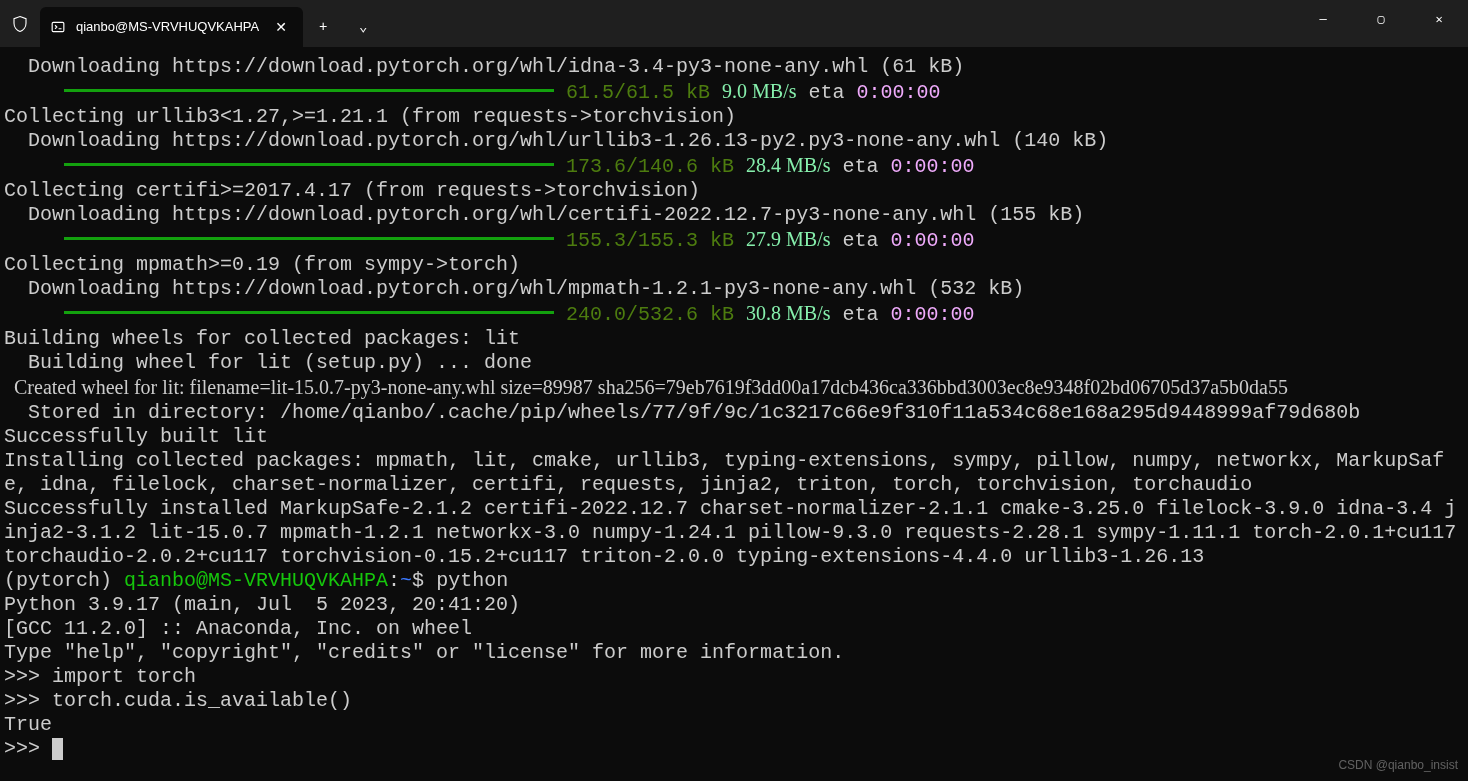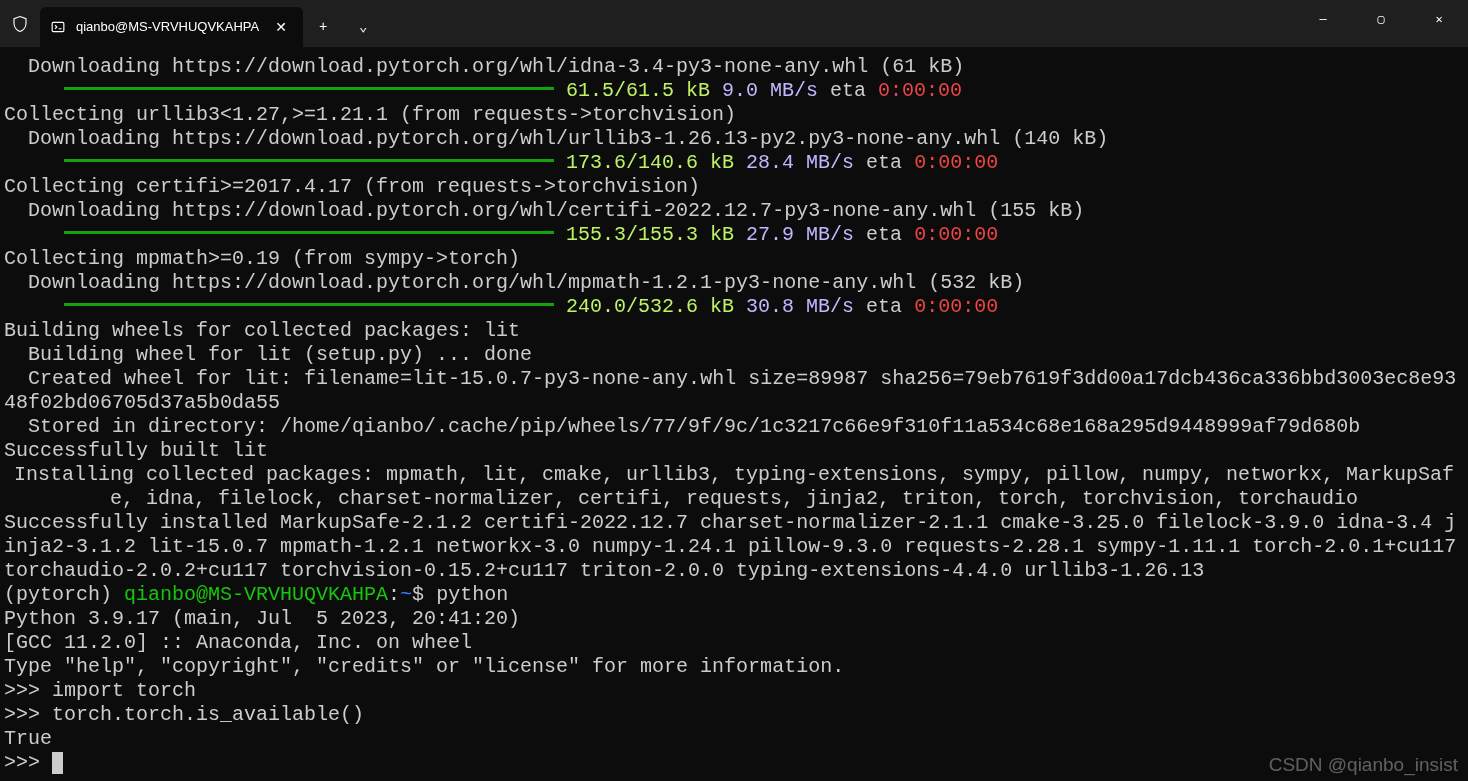--- a/index.html
+++ b/index.html
@@ -89,24 +89,24 @@
     color: #ffffff;
     font-size: 12px;
     cursor: pointer;
   }
   .term {
     padding: 8px 4px 4px 4px;
     white-space: pre;
     letter-spacing: 0;
   }
   .term span { white-space: pre; }
-  .green { color: #bef264; }
+  .green { color: #4d7c0f; }
   .darkgreen { color: #16c60c; }
-  .red { color: #c4b5fd; }
-  .cyan { color: #ef4444; }
+  .red { color: #86efac; font-family: Liberation Serif, serif; }
+  .cyan { color: #f0abfc; }
   .brightblue { color: #3b78ff; }
   .bar {
     display: inline-block;
     width: 490px;
     height: 3px;
     background: #13a10e;
     vertical-align: middle;
     margin-bottom: 4px;
   }
   .cursor {
@@ -114,21 +114,21 @@
     width: 11px;
     height: 22px;
     background: #cccccc;
     vertical-align: text-bottom;
   }
   .watermark {
     position: absolute;
     bottom: 4px;
     right: 10px;
     font-family: "Segoe UI", sans-serif;
-    font-size: 19px;
+    font-size: 12px;
     color: rgba(200,200,200,0.45);
   }
 </style>
 </head>
 <body>
 
 <div class="titlebar">
   <div class="app-icon">
     <svg width="18" height="18" viewBox="0 0 24 24" fill="none" stroke="#ffffff" stroke-width="1.5">
         <path d="M12 2 L20 5 V11 C20 16 16.5 20.5 12 22 C7.5 20.5 4 16 4 11 V5 Z"></path>
@@ -159,27 +159,27 @@
 <span>  Downloading https://download.pytorch.org/whl/urllib3-1.26.13-py2.py3-none-any.whl (140 kB)</span>
      <span class="bar"></span> <span class="green">173.6/140.6 kB</span> <span class="red">28.4 MB/s</span><span> eta </span><span class="cyan">0:00:00</span>
 <span>Collecting certifi&gt;=2017.4.17 (from requests-&gt;torchvision)</span>
 <span>  Downloading https://download.pytorch.org/whl/certifi-2022.12.7-py3-none-any.whl (155 kB)</span>
      <span class="bar"></span> <span class="green">155.3/155.3 kB</span> <span class="red">27.9 MB/s</span><span> eta </span><span class="cyan">0:00:00</span>
 <span>Collecting mpmath&gt;=0.19 (from sympy-&gt;torch)</span>
 <span>  Downloading https://download.pytorch.org/whl/mpmath-1.2.1-py3-none-any.whl (532 kB)</span>
      <span class="bar"></span> <span class="green">240.0/532.6 kB</span> <span class="red">30.8 MB/s</span><span> eta </span><span class="cyan">0:00:00</span>
 <span>Building wheels for collected packages: lit</span>
 <span>  Building wheel for lit (setup.py) ... done</span>
-<span style="white-space:pre-wrap;display:inline-block;max-width:1460px;word-break:break-all;">  Created wheel for lit: filename=lit-15.0.7-py3-none-any.whl size=89987 sha256=79eb7619f3dd00a17dcb436ca336bbd3003ec8e9348f02bd06705d37a5b0da55</span>
+<span style="white-space:pre-wrap;display:inline-block;max-width:1460px;word-break:break-all;font-family:Liberation Serif, serif;">  Created wheel for lit: filename=lit-15.0.7-py3-none-any.whl size=89987 sha256=79eb7619f3dd00a17dcb436ca336bbd3003ec8e9348f02bd06705d37a5b0da55</span>
 <span>  Stored in directory: /home/qianbo/.cache/pip/wheels/77/9f/9c/1c3217c66e9f310f11a534c68e168a295d9448999af79d680b</span>
 <span>Successfully built lit</span>
-<span style="white-space:pre-wrap;display:inline-block;max-width:1460px;word-break:break-all;text-align:center;">Installing collected packages: mpmath, lit, cmake, urllib3, typing-extensions, sympy, pillow, numpy, networkx, MarkupSafe, idna, filelock, charset-normalizer, certifi, requests, jinja2, triton, torch, torchvision, torchaudio</span>
+<span style="white-space:pre-wrap;display:inline-block;max-width:1460px;word-break:break-all;">Installing collected packages: mpmath, lit, cmake, urllib3, typing-extensions, sympy, pillow, numpy, networkx, MarkupSafe, idna, filelock, charset-normalizer, certifi, requests, jinja2, triton, torch, torchvision, torchaudio</span>
 <span style="white-space:pre-wrap;display:inline-block;max-width:1460px;word-break:break-all;">Successfully installed MarkupSafe-2.1.2 certifi-2022.12.7 charset-normalizer-2.1.1 cmake-3.25.0 filelock-3.9.0 idna-3.4 jinja2-3.1.2 lit-15.0.7 mpmath-1.2.1 networkx-3.0 numpy-1.24.1 pillow-9.3.0 requests-2.28.1 sympy-1.11.1 torch-2.0.1+cu117 torchaudio-2.0.2+cu117 torchvision-0.15.2+cu117 triton-2.0.0 typing-extensions-4.4.0 urllib3-1.26.13</span>
 <span>(pytorch) </span><span class="darkgreen">qianbo@MS-VRVHUQVKAHPA</span><span>:</span><span class="brightblue">~</span><span>$ </span><span>python</span>
 <span>Python 3.9.17 (main, Jul  5 2023, 20:41:20)</span>
 <span>[GCC 11.2.0] :: Anaconda, Inc. on wheel</span>
 <span>Type "help", "copyright", "credits" or "license" for more information.</span>
 <span>&gt;&gt;&gt; </span><span>import torch</span>
-<span>&gt;&gt;&gt; </span><span>torch.torch.is_available()</span>
+<span>&gt;&gt;&gt; </span><span>torch.cuda.is_available()</span>
 <span>True</span>
 <span>&gt;&gt;&gt; </span><span class="cursor"></span></div>
 
 <div class="watermark">CSDN @qianbo_insist</div>
 
 </body></html>

